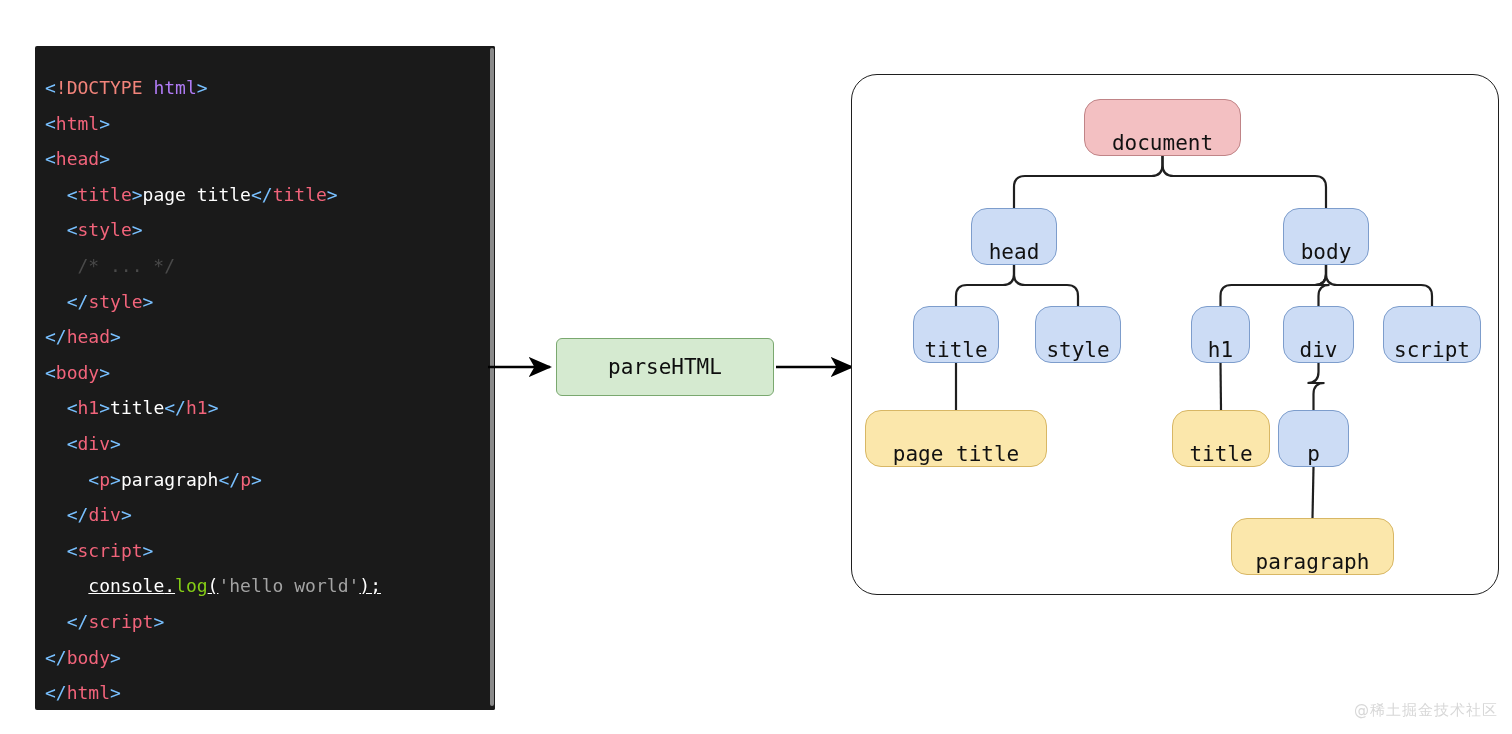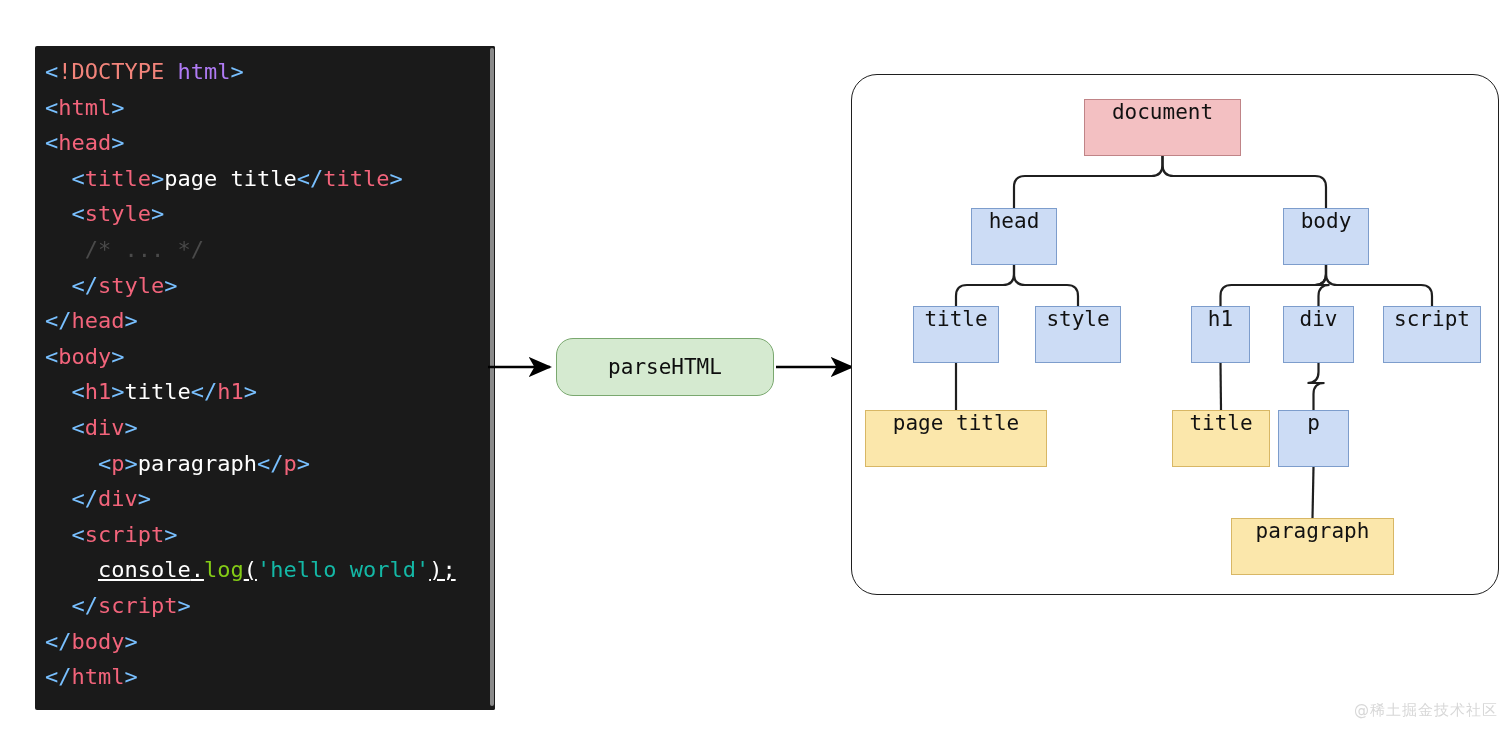--- a/index.html
+++ b/index.html
@@ -40,55 +40,55 @@
     right: 1px;
     top: 2px;
     width: 4px;
     height: 658px;
     background: #8a8a8a;
     border-radius: 2px;
   }
   #code-lines {
     position: absolute;
     left: 10px;
-    top: 8px;
+    top: 24px;
     font-family: "DejaVu Sans Mono", "Liberation Mono", monospace;
-    font-size: 22px;
+    font-size: 18px;
     line-height: 35.6px;
     white-space: pre;
     letter-spacing: 0px;
   }
   .ln { display: block; height: 35.6px; }
   .pnc { color: #79c0ff; }   
   .tag { color: #f2647b; }   
   .doct{ color: #f2847b; }   
   .dhtml{color: #b07bf5; }   
   .txt { color: #ffffff; }   
   .cmt { color: #4a4a4a; }   
   .ident { color: #ffffff; text-decoration: underline; }
   .prop { color: #84cc16; }  
-  .str { color: #14b8a6; margin-top: 47px; }   
+  .str { color: #a3a3a3; margin-top: 47px; }   
 
   
   #flow {
     position: absolute;
     left: 488px;
     top: 335px;
     width: 370px;
     height: 65px;
   }
   #proc-box {
     position: absolute;
     left: 68px;
     top: 3px;
     width: 218px;
     height: 58px;
     background: #d5ead0;
     border: 1.4px solid #7aa86f;
-    border-radius: 17px;
+    border-radius: 6px;
     box-sizing: border-box;
     display: flex;
     align-items: center;
     justify-content: center;
   }
   #proc-label {
     font-family: "DejaVu Sans Mono", "Liberation Mono", monospace;
     font-size: 21px;
     color: #0d0d0d;
   }
@@ -107,23 +107,23 @@
   }
   #tree-svg {
     position: absolute;
     left: 0;
     top: 0;
   }
   .node {
     position: absolute;
     box-sizing: border-box;
     display: flex;
-    align-items: flex-start;
+    align-items: flex-end;
     justify-content: center;
-    border-radius: 0;
+    border-radius: 16px;
     font-family: "DejaVu Sans Mono", "Liberation Mono", monospace;
     font-size: 21px;
     color: #111111;
     white-space: nowrap;
   }
   .node-doc {
     background: #f3c0c2;
     border: 1.4px solid #c08487;
   }
   .node-el {

